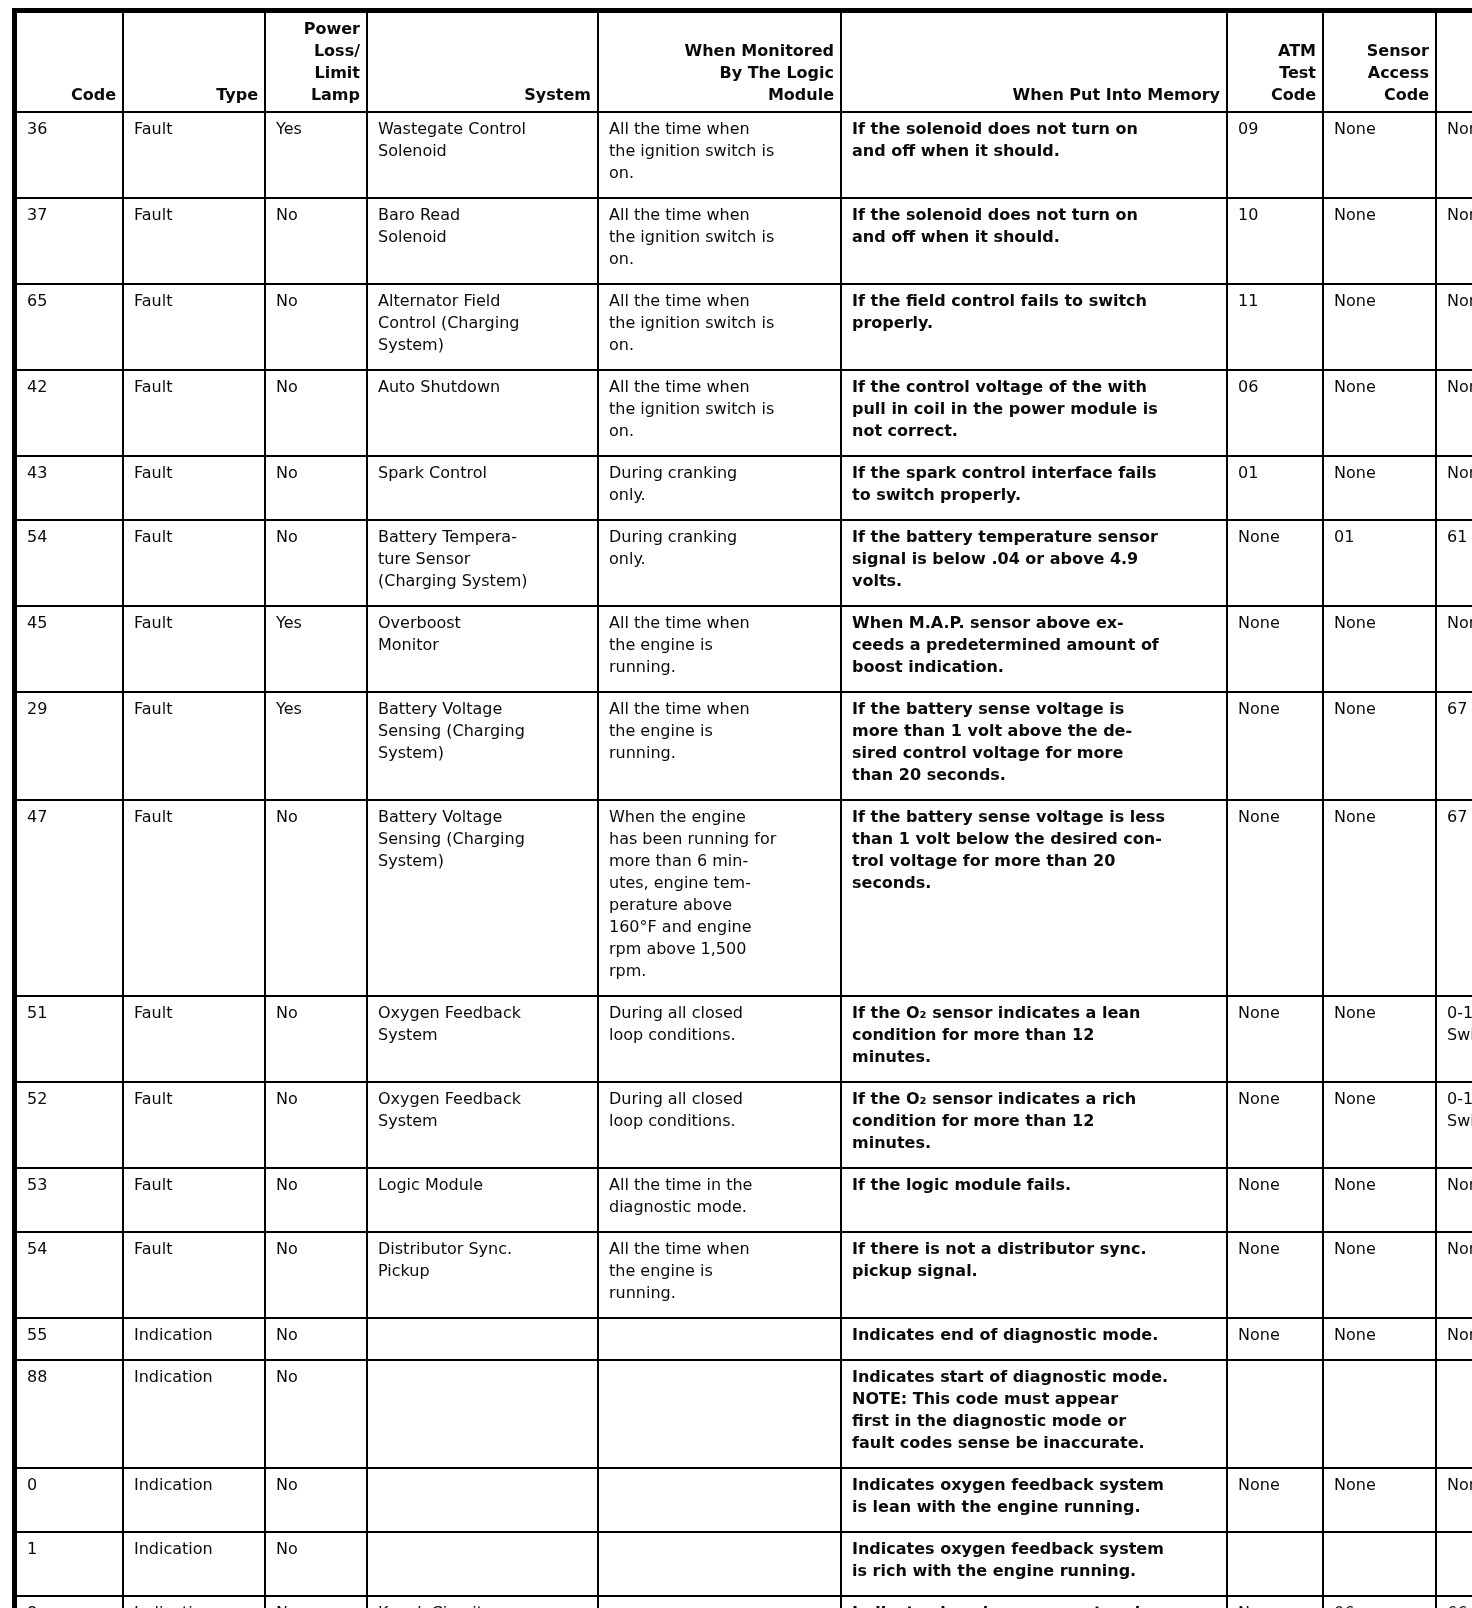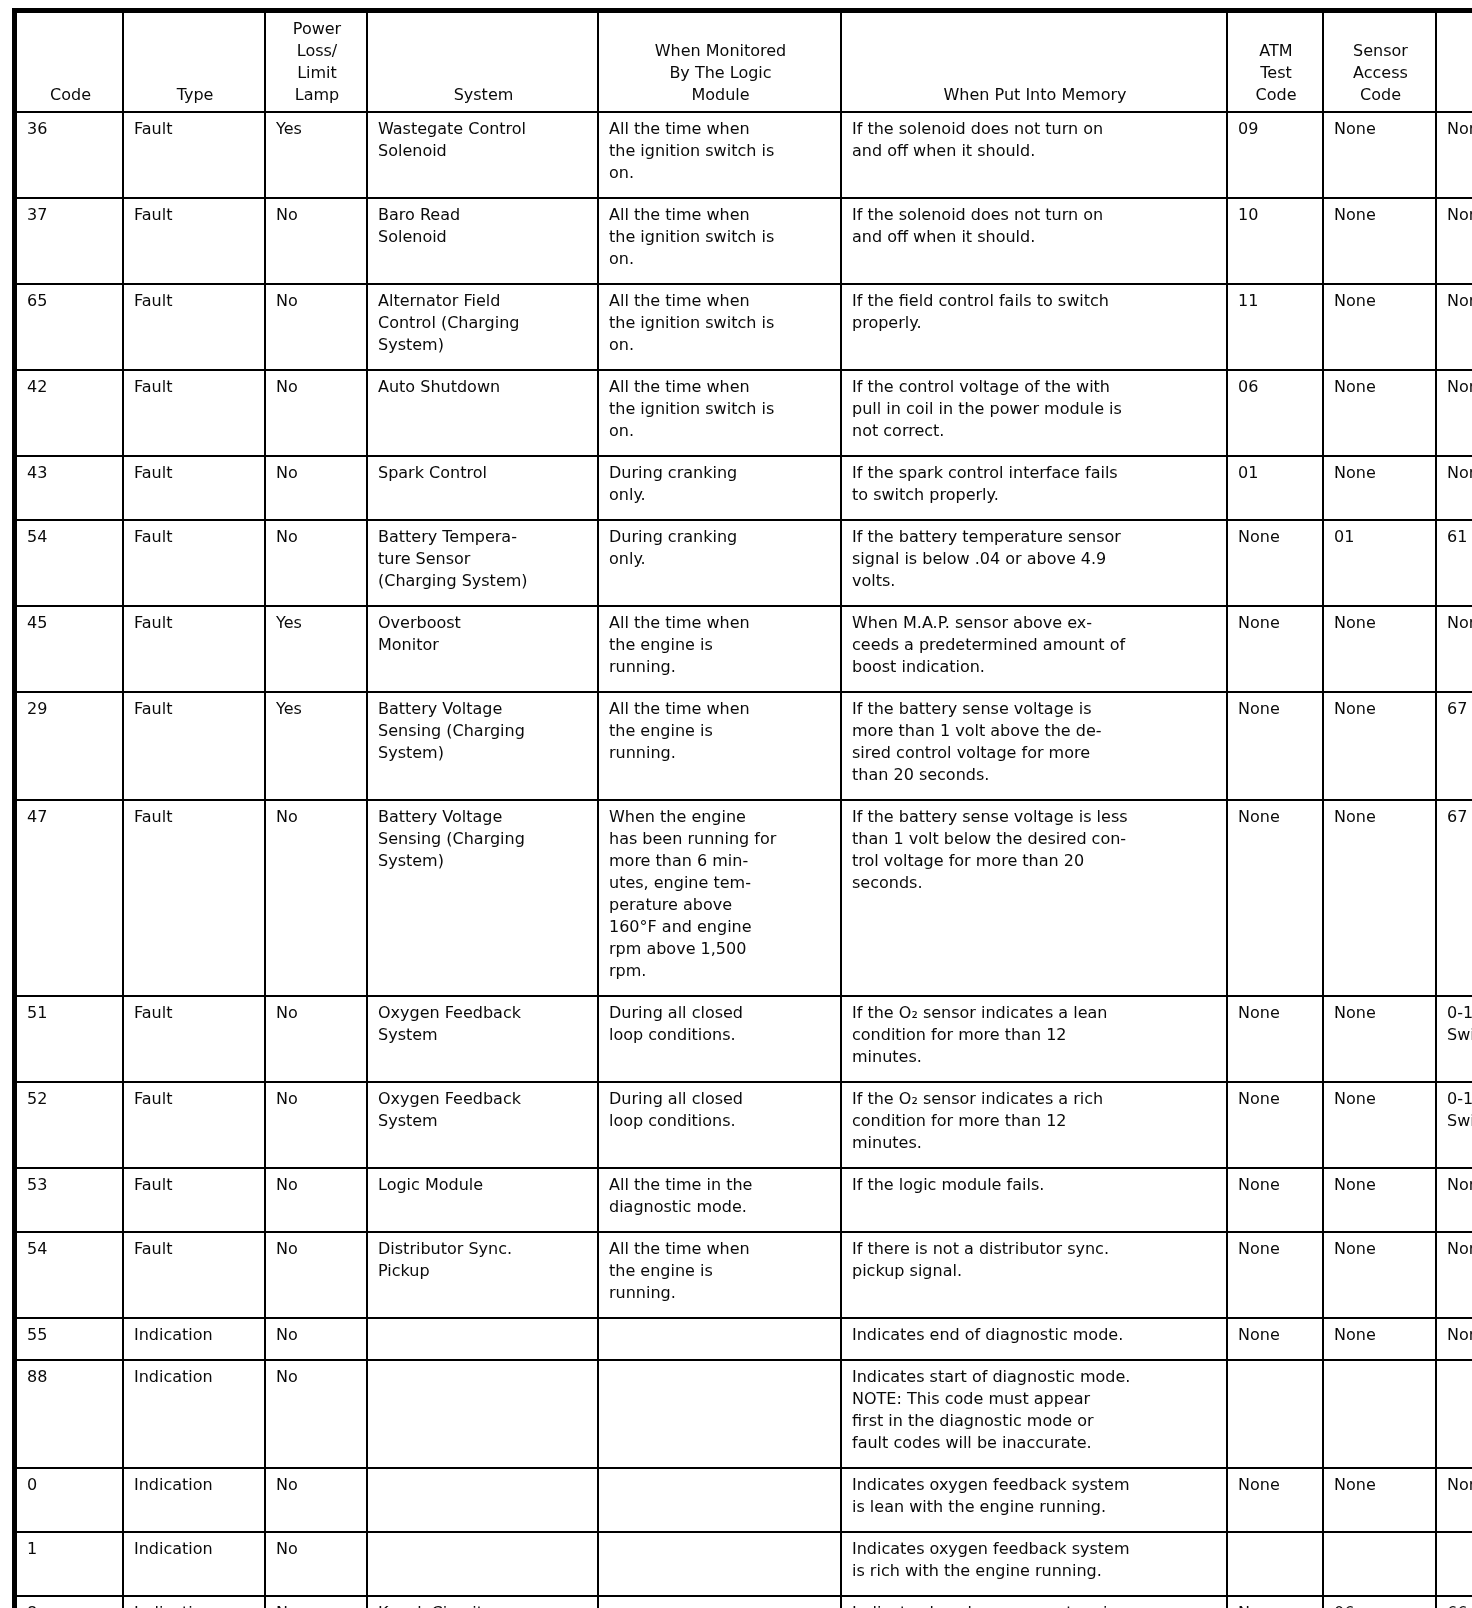--- a/index.html
+++ b/index.html
@@ -25,37 +25,37 @@
   table.diag th,
   table.diag td {
     border: 2px solid #000;
     font-size: 16px;
     line-height: 22px;
     white-space: pre-line;
     overflow: hidden;
     color: #0a0a0a;
   }
   table.diag th {
-    font-weight: normal;
+    font-weight: bold;
     vertical-align: bottom;
-    text-align: center;
+    text-align: right;
     padding: 5px 6px 5px 8px;
   }
   table.diag td {
     vertical-align: top;
     text-align: left;
     padding: 5px 8px 13px 10px;
   }
   
   .col-code      { width: 91px;  }
   .col-type      { width: 126px; }
   .col-power     { width: 86px;  }
   .col-circuit   { width: 215px; }
   .col-monitored { width: 227px; }
-  .col-memory    { width: 370px; }
+  .col-memory    { width: 370px; font-weight: bold; }
   .col-atm       { width: 80px;  }
   .col-sensor    { width: 97px;  }
   .col-engine    { width: 156px; }
   
   th.col-code, th.col-type, th.col-circuit { text-align: center; }
   
   td.col-code, td.col-type, td.col-power,
   td.col-atm, td.col-sensor, td.col-engine { text-align: center; }
 </style>
 </head>
@@ -307,21 +307,21 @@
         </tr>
         <tr>
           <td class="col-code">88</td>
           <td class="col-type">Indication</td>
           <td class="col-power">No</td>
           <td class="col-circuit"></td>
           <td class="col-monitored"></td>
           <td class="col-memory">Indicates start of diagnostic mode.
 NOTE: This code must appear
 first in the diagnostic mode or
-fault codes will be inaccurate.</td>
+fault codes sense be inaccurate.</td>
           <td class="col-atm"></td>
           <td class="col-sensor"></td>
           <td class="col-engine"></td>
         </tr>
         <tr>
           <td class="col-code">0</td>
           <td class="col-type">Indication</td>
           <td class="col-power">No</td>
           <td class="col-circuit"></td>
           <td class="col-monitored"></td>

